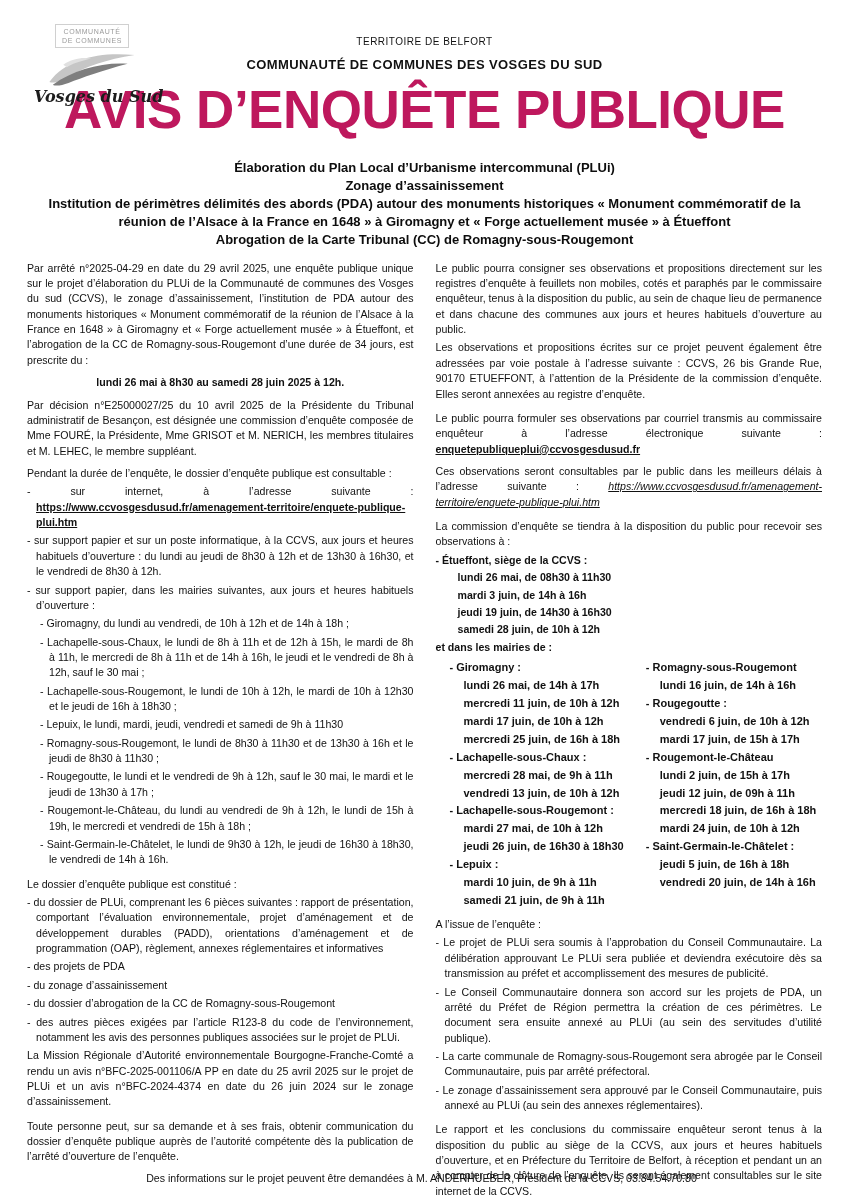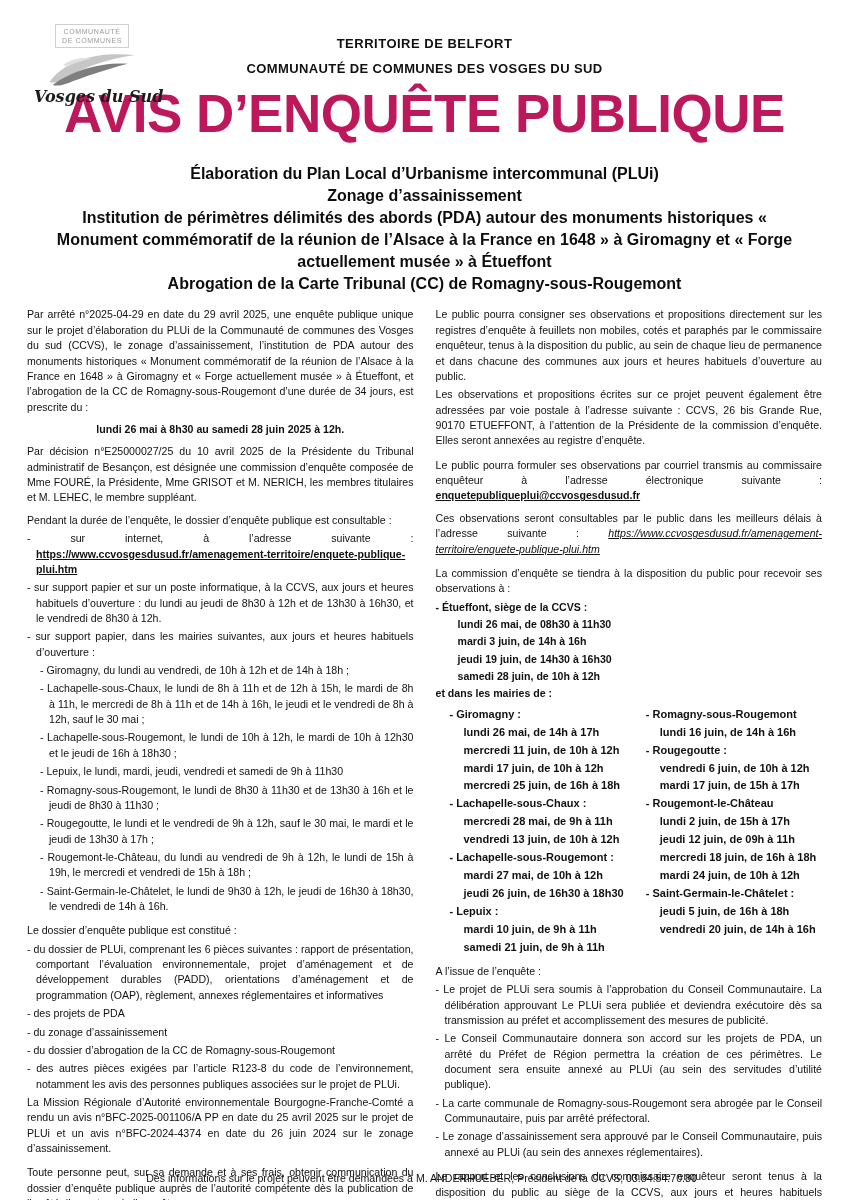--- a/index.html
+++ b/index.html
@@ -23,27 +23,27 @@
     display: inline-block;
     font-size: 7px; line-height: 1.3; letter-spacing: .6px;
     color: #9a9a9a; border: 1px solid #d0d0d0; padding: 2px 4px;
     width: 64px;
   }
   .logo-swoosh { display: block; width: 100px; height: 40px; margin: 1px auto 0; }
   .logo-brand {
     font-family: "DejaVu Serif", serif; font-style: italic; font-weight: 700;
     font-size: 16px; color: #1c1c1c; margin-top: -2px; white-space: nowrap;
   }
-  .territory { font-weight: 700; font-size: 13px; letter-spacing: .5px; }
+  .territory { font-weight: 400; font-size: 10px; letter-spacing: .5px; }
   .community { font-weight: 700; font-size: 13px; letter-spacing: .4px; margin-top: 10px; }
   .main-title {
     margin: 7px 0 5px; font-weight: 700; font-size: 53px; letter-spacing: -0.5px;
     white-space: nowrap; color: #be185d;
   }
-  .subtitles { font-weight: 700; font-size: 16px; line-height: 1.38; padding: 0 40px; color: #0d0d0d; margin-top: 19px; }
+  .subtitles { font-weight: 700; font-size: 13px; line-height: 1.38; padding: 0 40px; color: #0d0d0d; margin-top: 19px; }
 
   
   .columns { display: flex; gap: 22px; padding: 12px 27px 0; }
   .col { flex: 1 1 0; min-width: 0; font-size: 10.6px; line-height: 1.45; text-align: justify; }
   .para { margin: 0 0 7px; }
   .tight { margin-bottom: 3px; }
   .mt { margin-top: 9px; }
   .center { text-align: center; }
   .bold { font-weight: 700; }
   .italic { font-style: italic; }

